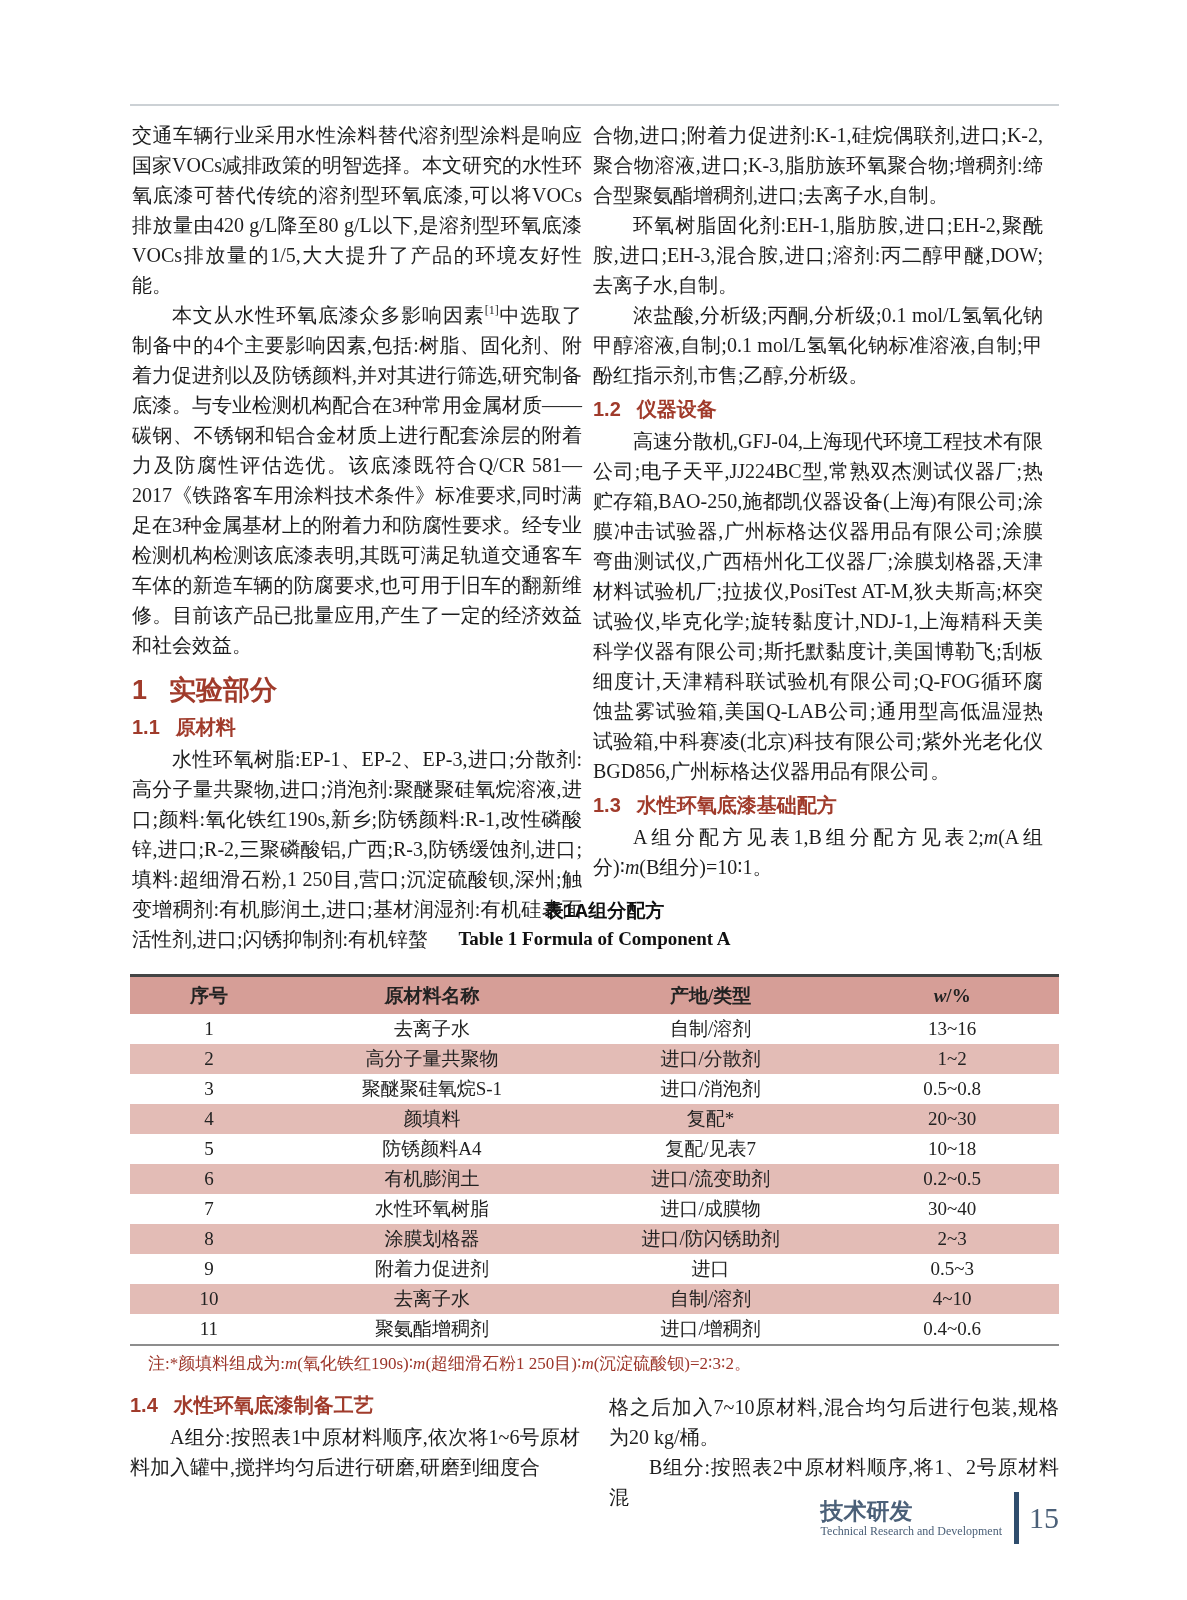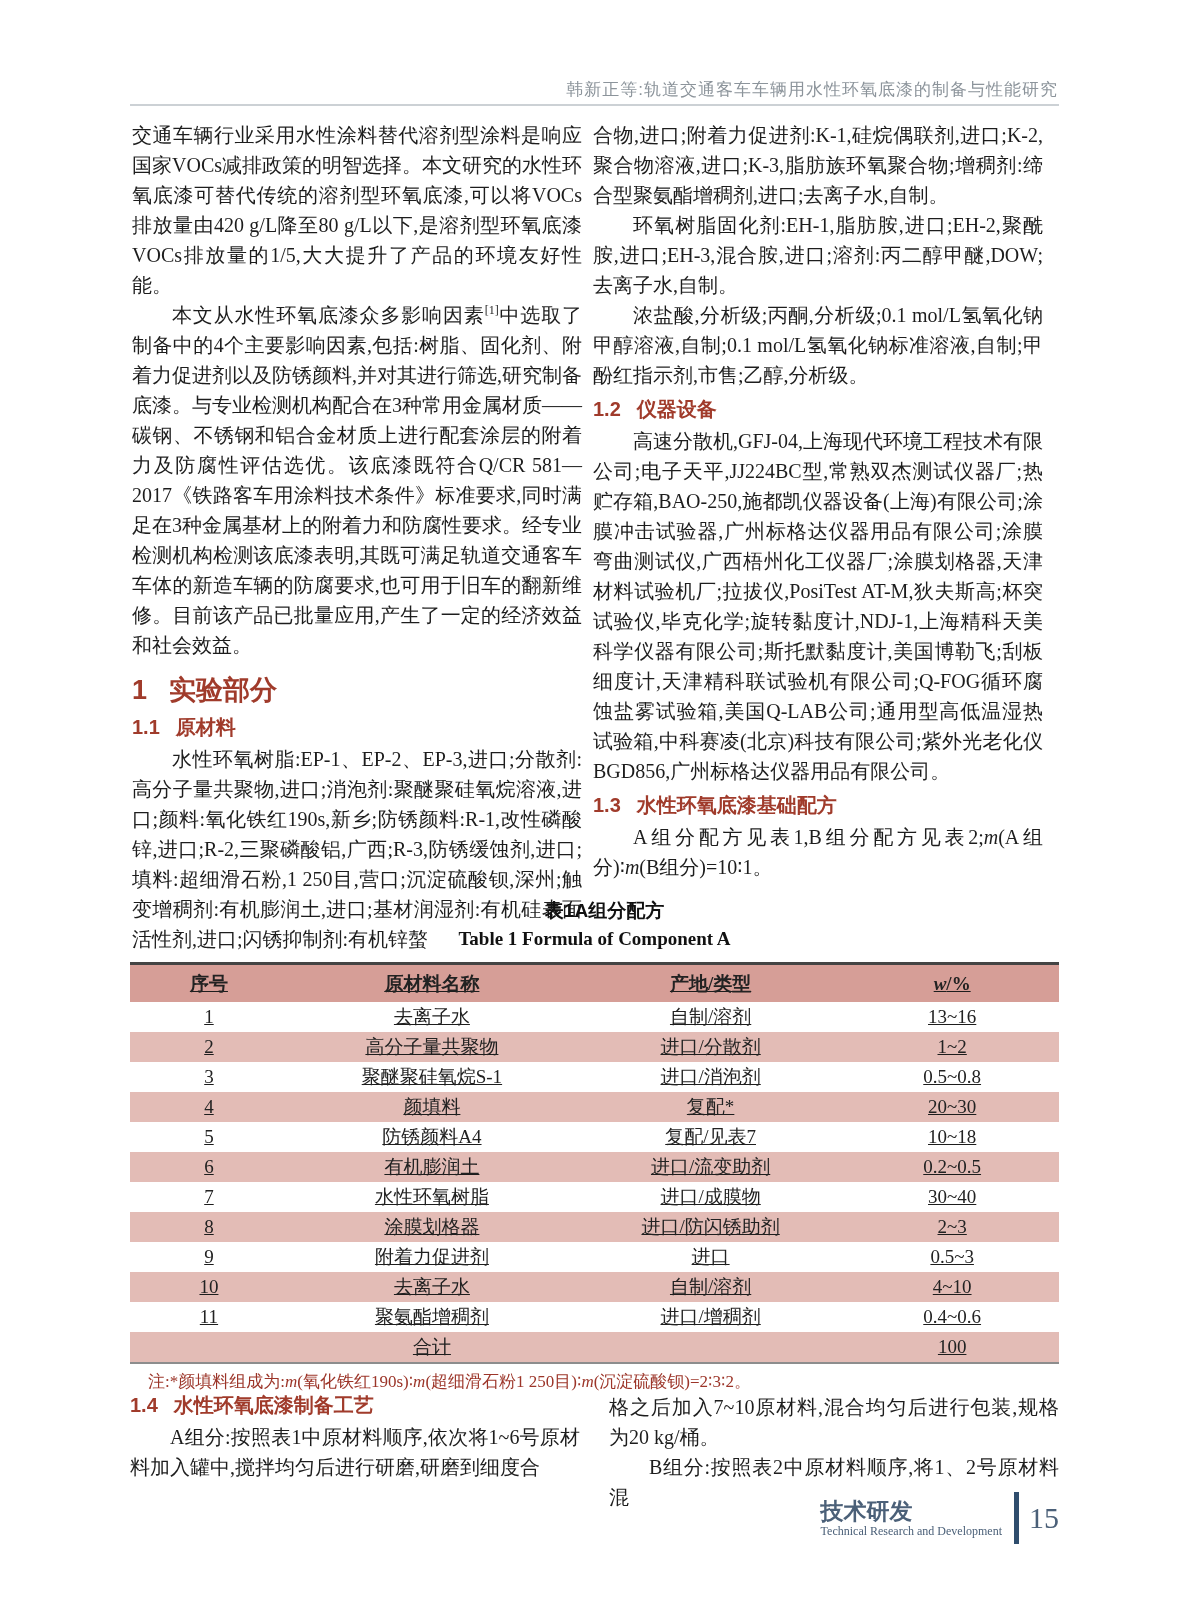--- a/index.html
+++ b/index.html
@@ -25,42 +25,41 @@
          font-weight:bold;margin:6px 0 4px 0;line-height:26px;text-align:left;}
   .sec-num{margin-right:22px;}
   h2.sec .sec-num{margin-right:16px;}
 
   
   .table-block{position:absolute;top:898px;left:130px;width:929px;}
   .tbl-title-zh{text-align:center;font-family:"Liberation Sans",sans-serif;font-weight:bold;
                 font-size:19px;color:#111;}
   .tbl-title-zh .t-gap{padding-left:20px;}
   .tbl-title-en{text-align:center;font-weight:bold;font-size:19px;margin-top:4px;color:#111;}
-  table.formula{width:100%;border-collapse:collapse;margin-top:12px;
-                border-top:3px solid #444;border-bottom:2px solid #8d8d8d;text-decoration:underline;}
+  table.formula{width:100%;border-collapse:collapse;margin-top:24px;
+                border-top:3px solid #444;border-bottom:2px solid #8d8d8d;}
   table.formula th{background:#d69e97;font-size:19px;font-weight:bold;height:37px;
                    text-align:center;padding:0;color:#222;}
   table.formula td{font-size:19px;height:30px;text-align:center;padding:0;color:#222;}
   table.formula tbody tr:nth-child(even){background:#e3bcb6;}
   .tbl-note{margin-top:7px;padding-left:18px;font-size:17px;color:#9c3529;line-height:22px;}
 
   
   .footer{position:absolute;top:1492px;right:128px;display:flex;align-items:center;}
   .f-text{text-align:left;color:#4b6078;}
   .f-zh{font-family:"Liberation Sans",sans-serif;font-weight:bold;font-size:23px;line-height:26px;}
   .f-en{font-size:12px;line-height:15px;}
   .f-bar{width:5px;height:52px;background:#2f4d6d;margin:0 10px 0 12px;}
   .f-num{font-size:30px;color:#4b6078;}
 </style>
 </head>
 <body>
 
 <div class="page">
 
-  <div class="running-head">韩新正等:轨道交通客车车辆用水性环氧底漆的制备与性能研究</div>
   <div class="head-rule"></div>
 
   <div class="top-cols">
     <div class="col">
       <p>交通车辆行业采用水性涂料替代溶剂型涂料是响应国家VOCs减排政策的明智选择。本文研究的水性环氧底漆可替代传统的溶剂型环氧底漆,可以将VOCs排放量由420 g/L降至80 g/L以下,是溶剂型环氧底漆VOCs排放量的1/5,大大提升了产品的环境友好性能。</p>
       <p class="ind"><span>本文从水性环氧底漆众多影响因素</span><sup>[1]</sup><span>中选取了制备中的4个主要影响因素,包括:树脂、固化剂、附着力促进剂以及防锈颜料,并对其进行筛选,研究制备底漆。与专业检测机构配合在3种常用金属材质——碳钢、不锈钢和铝合金材质上进行配套涂层的附着力及防腐性评估选优。该底漆既符合Q/CR 581—2017《铁路客车用涂料技术条件》标准要求,同时满足在3种金属基材上的附着力和防腐性要求。经专业检测机构检测该底漆表明,其既可满足轨道交通客车车体的新造车辆的防腐要求,也可用于旧车的翻新维修。目前该产品已批量应用,产生了一定的经济效益和社会效益。</span></p>
       <h1 class="sec"><span class="sec-num">1</span><span>实验部分</span></h1>
       <h2 class="sec"><span class="sec-num">1.1</span><span>原材料</span></h2>
       <p class="ind">水性环氧树脂:EP-1、EP-2、EP-3,进口;分散剂:高分子量共聚物,进口;消泡剂:聚醚聚硅氧烷溶液,进口;颜料:氧化铁红190s,新乡;防锈颜料:R-1,改性磷酸锌,进口;R-2,三聚磷酸铝,广西;R-3,防锈缓蚀剂,进口;填料:超细滑石粉,1 250目,营口;沉淀硫酸钡,深州;触变增稠剂:有机膨润土,进口;基材润湿剂:有机硅表面活性剂,进口;闪锈抑制剂:有机锌螯</p>
     </div>
@@ -154,26 +153,20 @@
             <td>去离子水</td>
             <td>自制/溶剂</td>
             <td>4~10</td>
           </tr>
           <tr>
             <td>11</td>
             <td>聚氨酯增稠剂</td>
             <td>进口/增稠剂</td>
             <td>0.4~0.6</td>
           </tr>
-          <tr>
-            <td></td>
-            <td>合计</td>
-            <td></td>
-            <td>100</td>
-          </tr>
         </tbody>
     </table>
     <div class="tbl-note"><span>注:*颜填料组成为:</span><span style="font-style: italic;">m</span><span>(氧化铁红190s)∶</span><span style="font-style: italic;">m</span><span>(超细滑石粉1 250目)∶</span><span style="font-style: italic;">m</span><span>(沉淀硫酸钡)=2∶3∶2。</span></div>
   </div>
 
   <div class="bottom-cols">
     <div class="col">
       <h2 class="sec" style="margin-top:0;"><span class="sec-num">1.4</span><span>水性环氧底漆制备工艺</span></h2>
       <p class="ind">A组分:按照表1中原材料顺序,依次将1~6号原材料加入罐中,搅拌均匀后进行研磨,研磨到细度合</p>
     </div>

